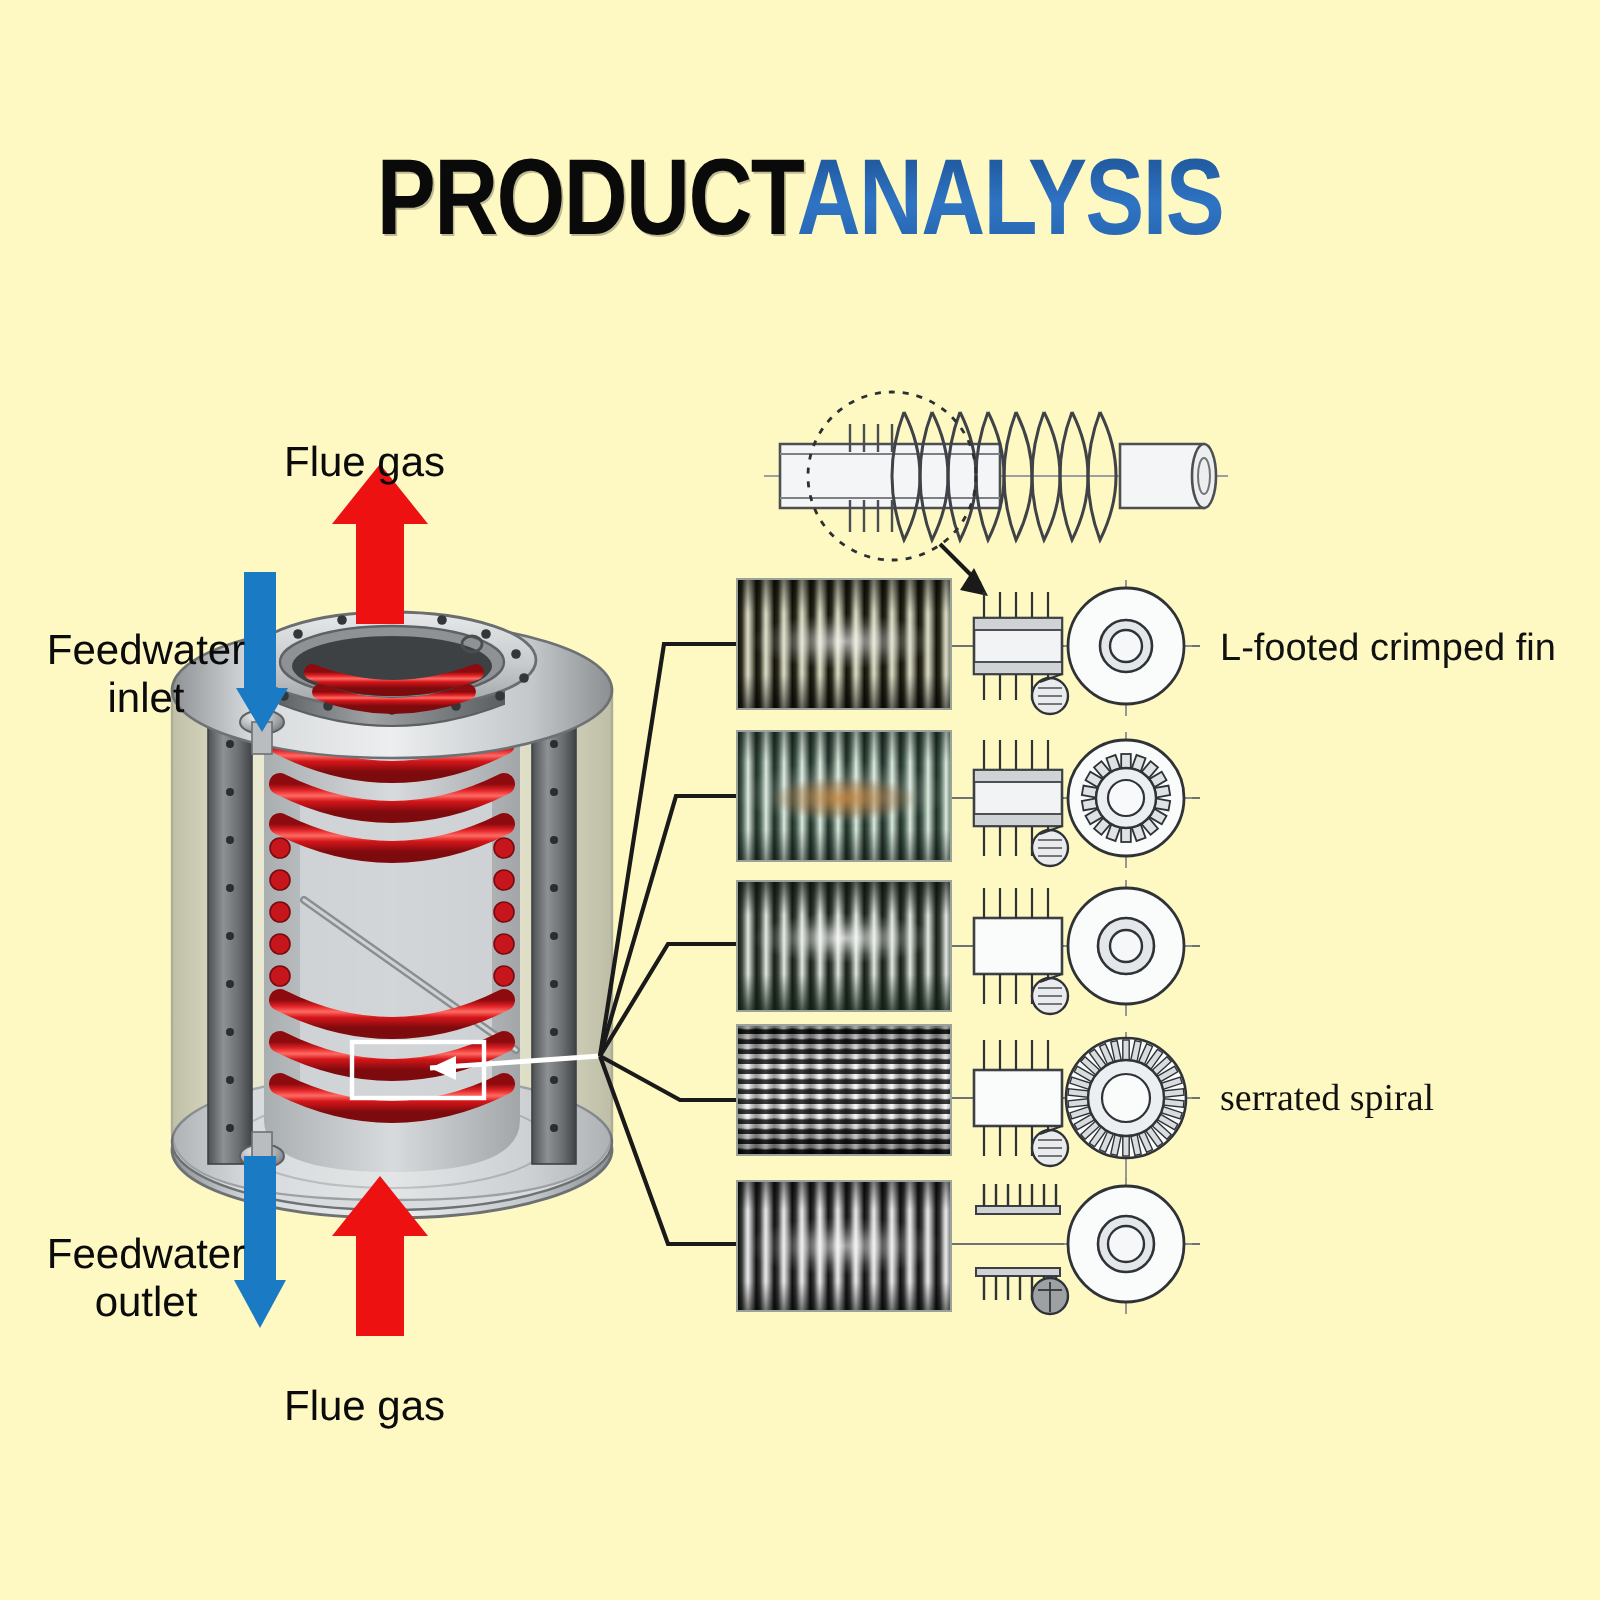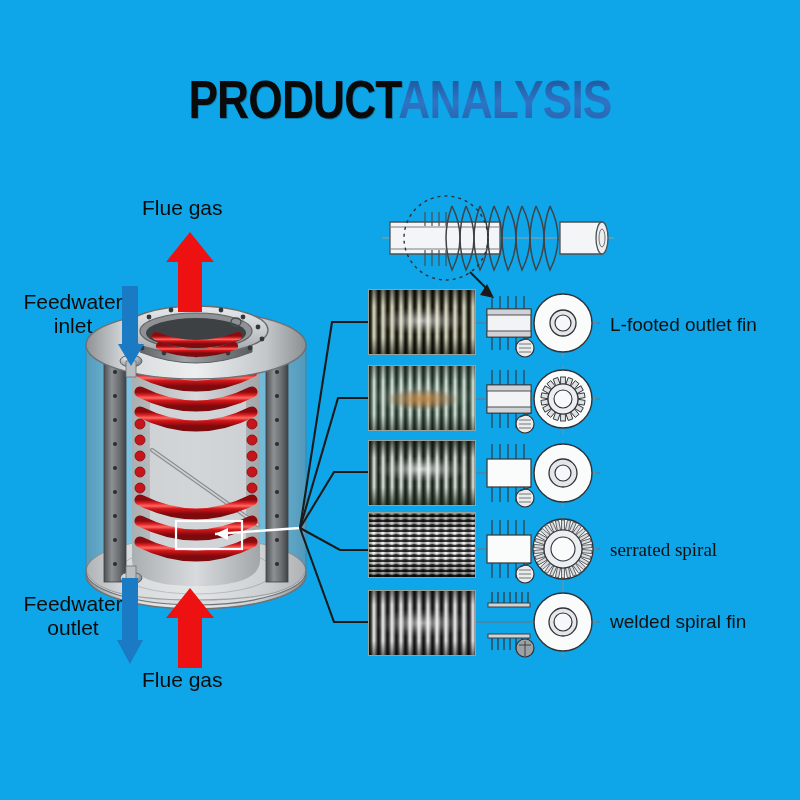--- a/index.html
+++ b/index.html
@@ -8,21 +8,21 @@
     padding: 0;
     background: #ffffff;
   }
   body {
     font-family: "Liberation Sans", sans-serif;
   }
   #stage {
     position: relative;
     width: 800px;
     height: 800px;
-    background: #0ea5e9;
+    background: #fef9c3;
     overflow: hidden;
   }
   #stage > svg.layer {
     position: absolute;
     left: 0;
     top: 0;
     width: 800px;
     height: 800px;
   }
 
@@ -58,20 +58,21 @@
   
   .callout {
     position: absolute;
     font-family: "Liberation Sans", sans-serif;
     font-size: 21px;
     font-weight: normal;
     color: #0b0b0b;
     line-height: 1.12;
     white-space: pre-line;
     text-align: center;
+    margin-top: 24px;
   }
   .callout.lbl-flue-top   { left: 142px; top: 196px; text-align: left; }
   .callout.lbl-feed-in    { left: 14px;  top: 290px; width: 118px; }
   .callout.lbl-feed-out   { left: 12px;  top: 592px; width: 122px; }
   .callout.lbl-flue-bot   { left: 142px; top: 668px; text-align: left; }
 
   
   .fin-label {
     position: absolute;
     left: 610px;
@@ -683,17 +684,16 @@
     <div class="sheen" style="background:radial-gradient(ellipse 62% 30% at 50% 50%, rgba(255,255,255,0.58) 0%, rgba(255,255,255,0.14) 50%, rgba(255,255,255,0) 76%), linear-gradient(180deg, rgba(0,0,0,0.48) 0%, rgba(0,0,0,0.02) 22%, rgba(0,0,0,0.02) 78%, rgba(0,0,0,0.50) 100%);"></div>
   </div>
 
   <div class="callout lbl-flue-top">Flue gas</div>
   <div class="callout lbl-feed-in">Feedwater
 inlet</div>
   <div class="callout lbl-feed-out">Feedwater
 outlet</div>
   <div class="callout lbl-flue-bot">Flue gas</div>
 
-  <div class="fin-label" style="top:315px;">L-footed outlet fin</div>
+  <div class="fin-label" style="top:315px;">L-footed crimped fin</div>
   <div class="fin-label" style="top:540px;font-family:Liberation Serif, serif;">serrated spiral</div>
-  <div class="fin-label" style="top:612px;">welded spiral fin</div>
 
 </div>
 
 </body></html>

